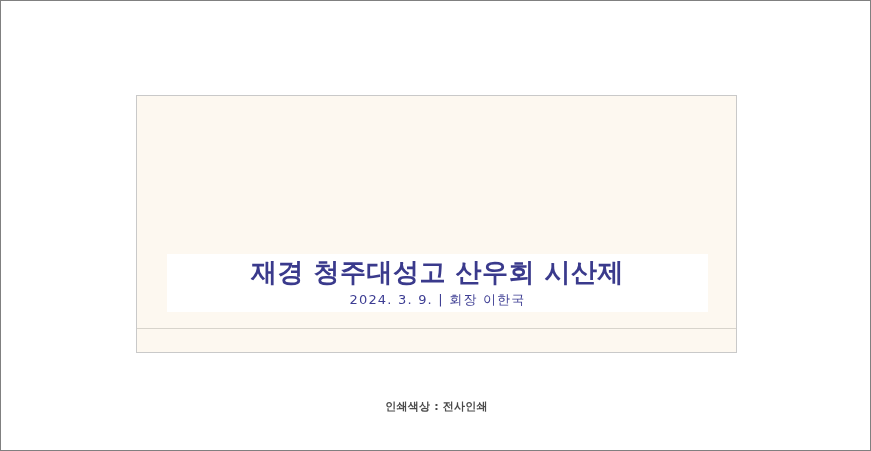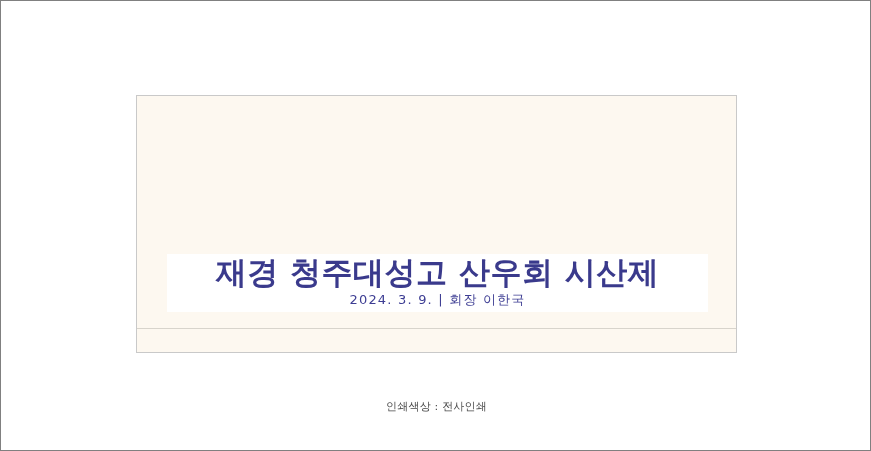--- a/index.html
+++ b/index.html
@@ -65,21 +65,21 @@
     justify-content: flex-start;
     overflow: hidden;
   }
 
   #banner-title {
     display: block;
     width: 100%;
     text-align: center;
     color: #3a3a8c;
     font-family: "DejaVu Sans", "Liberation Sans", sans-serif;
-    font-size: 31px;
+    font-size: 26px;
     font-weight: 700;
     line-height: 38px;
     letter-spacing: 0.5px;
     white-space: nowrap;
     margin-top: -1px;
   }
 
   #banner-subtitle {
     display: block;
     width: 100%;
@@ -126,21 +126,21 @@
   
   #print-caption {
     position: absolute;
     left: 0;
     top: 398px;
     width: 871px;
     text-align: center;
     color: #4a4a4a;
     font-family: "DejaVu Sans", "Liberation Sans", sans-serif;
     font-size: 11px;
-    font-weight: 400;
+    font-weight: 700;
     letter-spacing: 0.2px;
     line-height: 16px;
     white-space: nowrap;
   }
 </style>
 </head>
 <body>
 
 <div id="page-frame">
 

